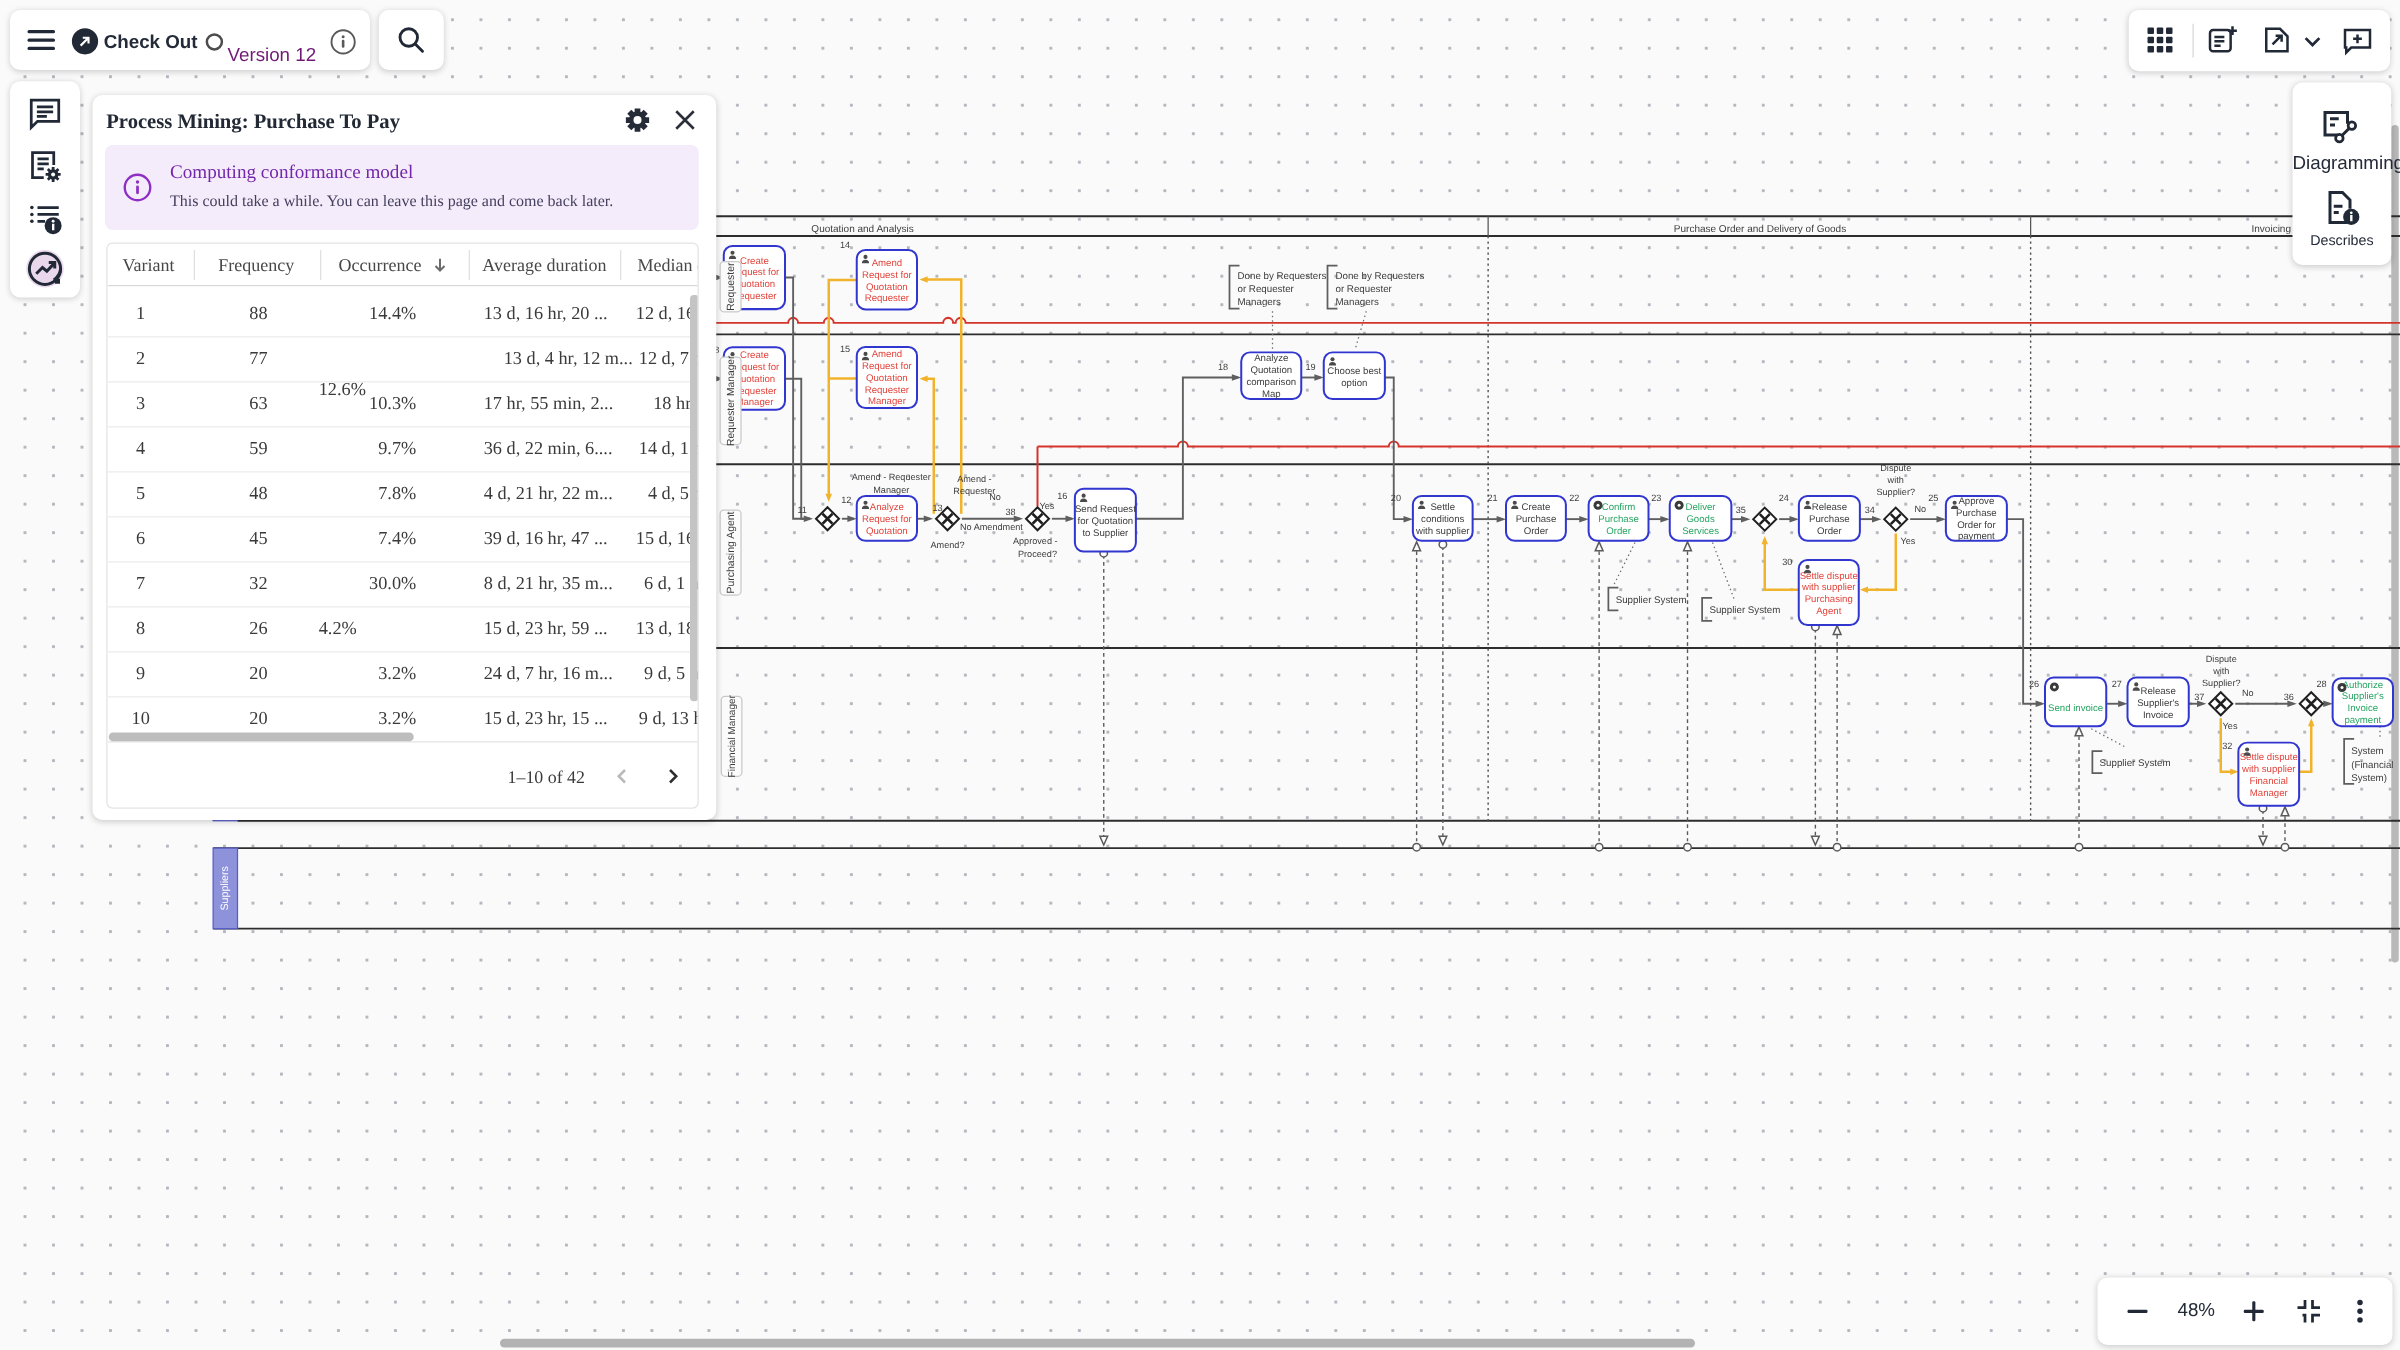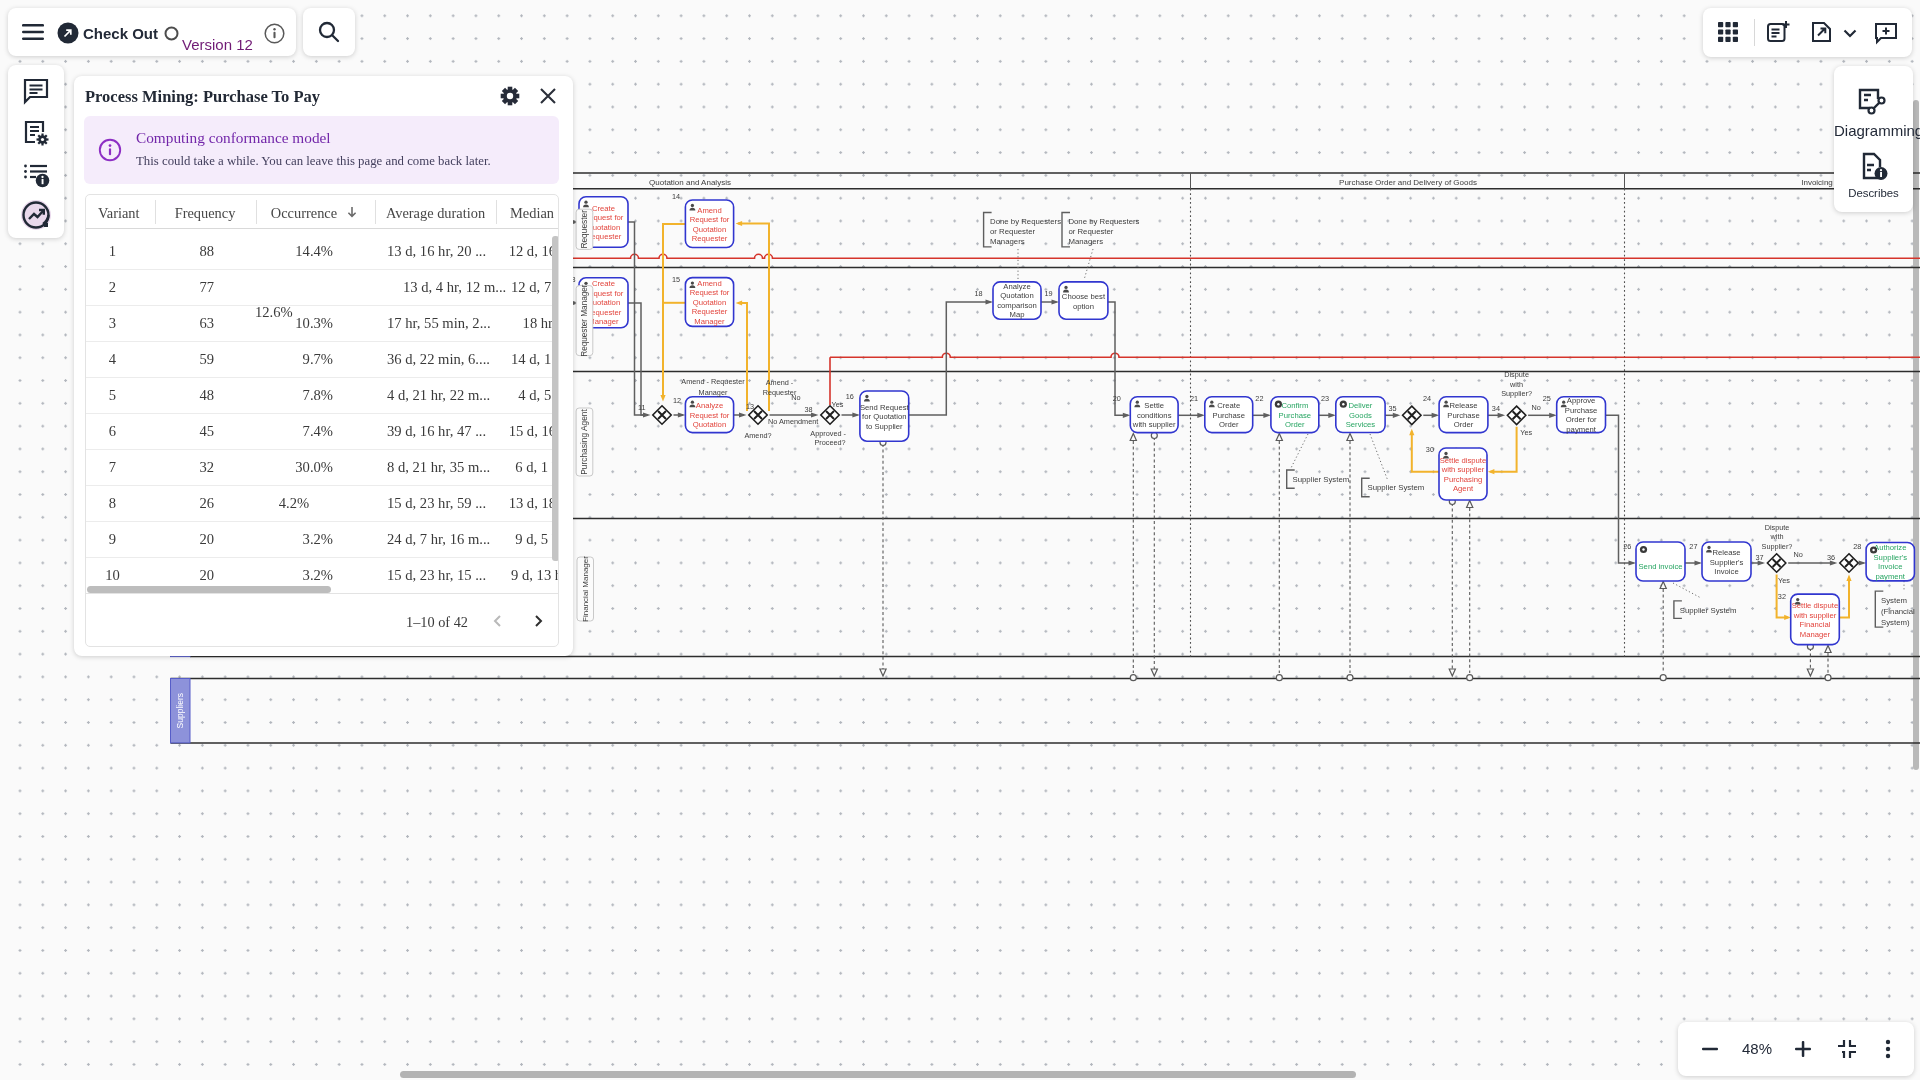--- a/index.html
+++ b/index.html
@@ -583,21 +583,21 @@
         <div class="ct" style="top:228.2px;left:414px;width:67px;text-align:right;white-space:nowrap;">15 d, 16 h</div>
         <div style="position:absolute;left:0;top:254px;width:474.4px;height:1px;background:#ececec;"></div>
         <div class="ct" style="top:264.2px;left:14px;width:25px;text-align:center;">7</div>
         <div class="ct" style="top:264.2px;left:69px;width:59px;text-align:right;">32</div>
         <div class="ct" style="top:264.2px;left:169px;width:78px;text-align:right;">30.0%</div>
         <div class="ct" style="top:264.2px;left:301px;width:110px;text-align:left;white-space:nowrap;">8 d, 21 hr, 35 m...</div>
         <div class="ct" style="top:264.2px;left:414px;width:67px;text-align:right;white-space:nowrap;">6 d, 1 hr,</div>
         <div style="position:absolute;left:0;top:290px;width:474.4px;height:1px;background:#ececec;"></div>
         <div class="ct" style="top:300.2px;left:14px;width:25px;text-align:center;">8</div>
         <div class="ct" style="top:300.2px;left:69px;width:59px;text-align:right;">26</div>
-        <div class="ct" style="top:300.2px;left:169px;width:78px;text-align:center;">4.2%</div>
+        <div class="ct" style="top:300.2px;left:169px;width:78px;text-align:left;">4.2%</div>
         <div class="ct" style="top:300.2px;left:301px;width:110px;text-align:left;white-space:nowrap;">15 d, 23 hr, 59 ...</div>
         <div class="ct" style="top:300.2px;left:414px;width:67px;text-align:right;white-space:nowrap;">13 d, 18 h</div>
         <div style="position:absolute;left:0;top:326px;width:474.4px;height:1px;background:#ececec;"></div>
         <div class="ct" style="top:336.2px;left:14px;width:25px;text-align:center;">9</div>
         <div class="ct" style="top:336.2px;left:69px;width:59px;text-align:right;">20</div>
         <div class="ct" style="top:336.2px;left:169px;width:78px;text-align:right;">3.2%</div>
         <div class="ct" style="top:336.2px;left:301px;width:110px;text-align:left;white-space:nowrap;">24 d, 7 hr, 16 m...</div>
         <div class="ct" style="top:336.2px;left:414px;width:67px;text-align:right;white-space:nowrap;">9 d, 5 hr,</div>
         <div style="position:absolute;left:0;top:362px;width:474.4px;height:1px;background:#ececec;"></div>
         <div class="ct" style="top:372.2px;left:14px;width:25px;text-align:center;">10</div>

